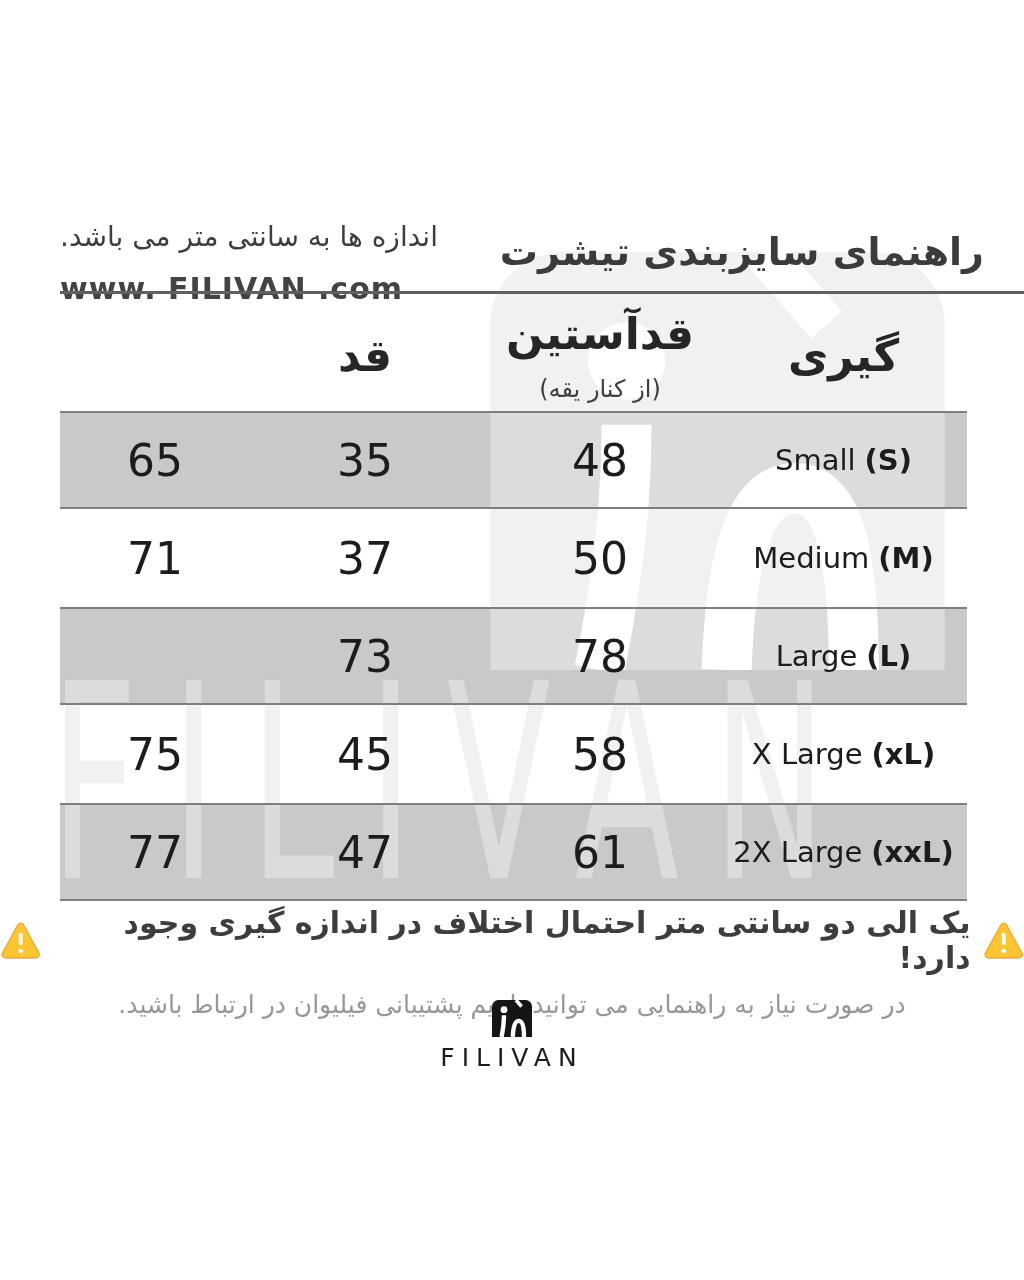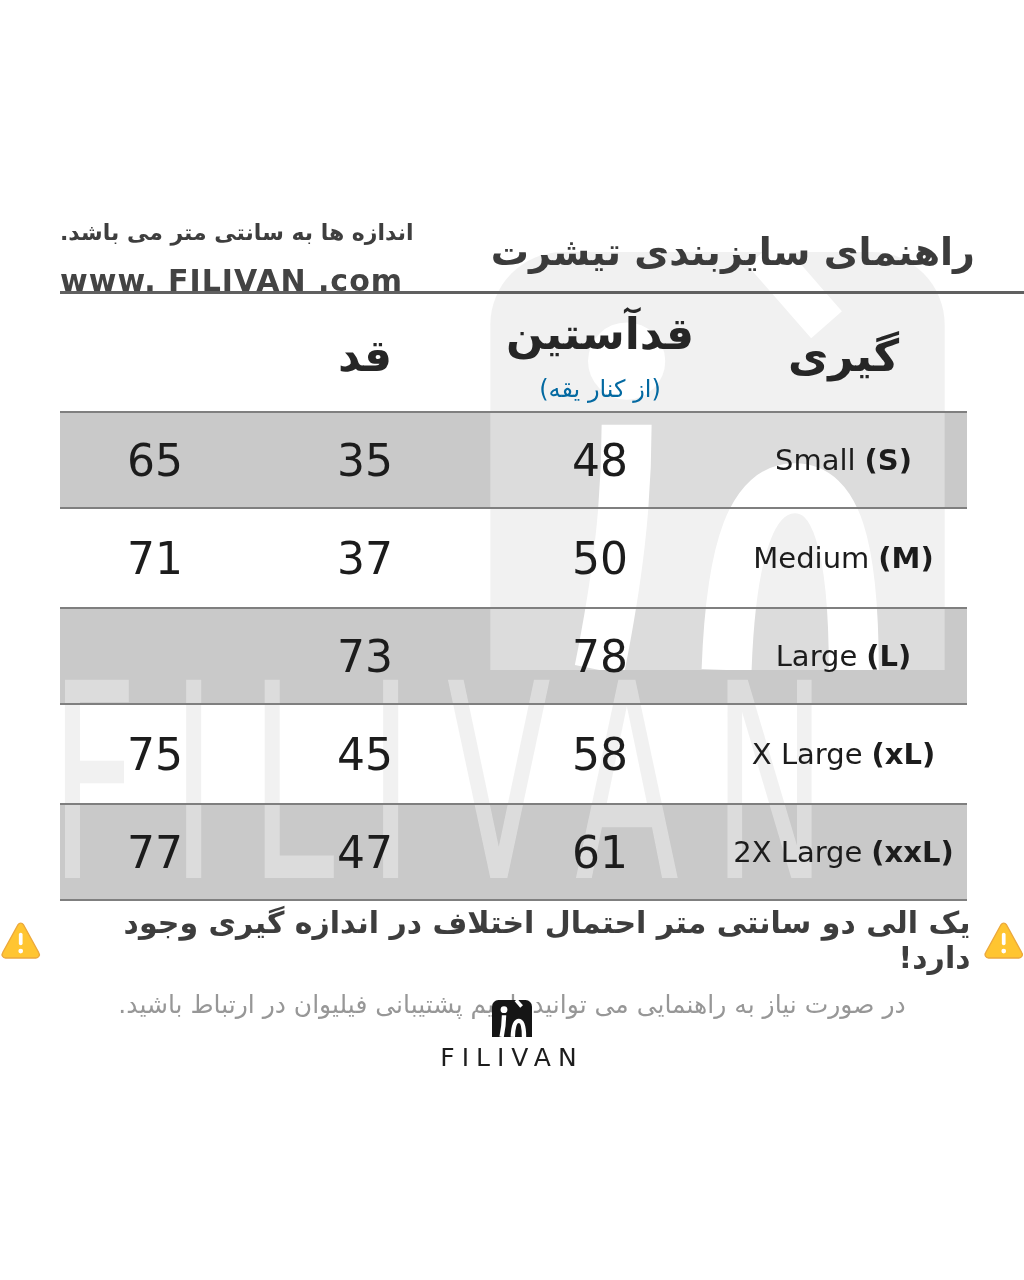--- a/index.html
+++ b/index.html
@@ -14,32 +14,32 @@
   
   .wm{position:absolute;pointer-events:none;color:rgba(233,233,233,0.62);}
   .wm-elephant{left:430px;top:252px;width:575px;height:418px;}
   .wm-elephant svg{width:100%;height:100%;display:block;}
   .wm-text{left:50px;top:648px;font-size:272px;line-height:1;font-weight:500;
            letter-spacing:60px;white-space:nowrap;transform:scaleX(0.56);
            transform-origin:left top;}
 
   
   .top-notes{position:absolute;left:60px;top:220px;text-align:left;color:#3e3e3e;}
-  .note1{font-size:22px;font-weight:bold;direction:rtl;}
+  .note1{font-size:28px;font-weight:normal;direction:rtl;}
   .note2{font-size:30px;font-weight:bold;color:#434343;letter-spacing:1px;margin-top:18px;}
-  .top-title{position:absolute;right:49px;top:230px;font-size:38px;font-weight:bold;
+  .top-title{position:absolute;right:40px;top:230px;font-size:38px;font-weight:bold;
              color:#3b3b3b;direction:rtl;}
   .rule{position:absolute;left:60px;top:291px;width:964px;height:3px;background:#606060;}
 
   
   .thead{position:absolute;left:60px;top:300px;width:907px;height:111px;display:grid;
          grid-template-columns:247px 240px 230px 190px;direction:rtl;}
   .hcell{display:flex;flex-direction:column;align-items:center;justify-content:center;color:#262626;}
   .hmain{font-size:44px;font-weight:600;}
-  .hsub{font-size:24px;font-weight:normal;color:#0369a1;margin-top:16px;}
+  .hsub{font-size:24px;font-weight:normal;color:#404040;margin-top:16px;}
 
   .rows{position:absolute;left:60px;top:411px;width:907px;direction:rtl;}
   .trow{height:98px;display:grid;grid-template-columns:247px 240px 230px 190px;
         box-sizing:border-box;}
   .trow.gray{border-top:2px solid #7f7f7f;border-bottom:2px solid #7f7f7f;}
   .cell{display:flex;align-items:center;justify-content:center;color:#1c1c1c;}
   .num{font-size:44px;}
   .size{font-size:29px;direction:ltr;}
   .size .code{font-weight:bold;margin-left:9px;}
 

